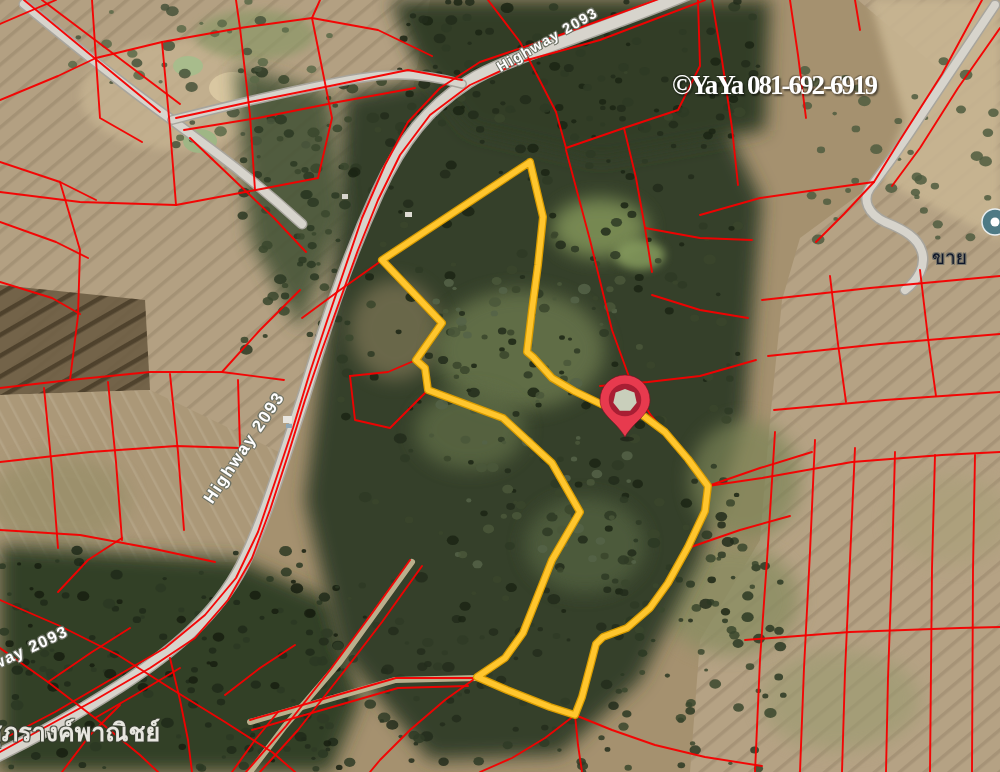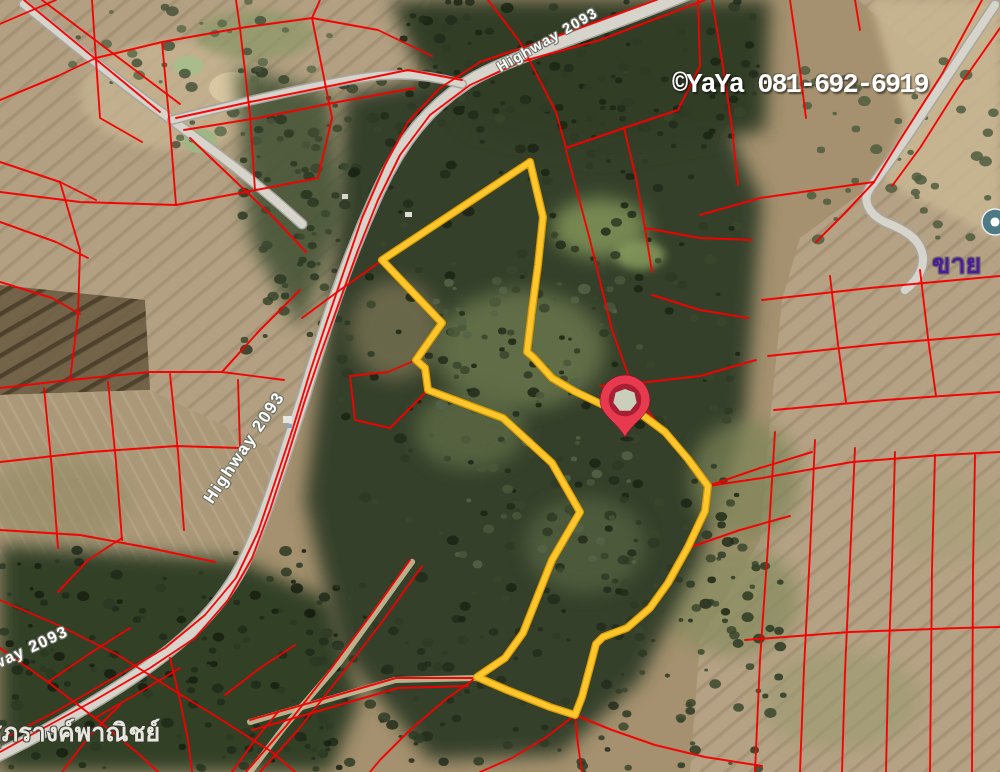--- a/index.html
+++ b/index.html
@@ -22,26 +22,26 @@
     color:rgba(255,255,255,0.92);filter:blur(0.4px);
     text-shadow:0 0 3px rgba(0,0,0,0.4);
   }
   #place-label{
     left:-14px;top:712px;font-size:25px;font-weight:bold;color:#e7e6df;
     text-shadow:-1px -1px 0 rgba(55,60,48,.8),1px -1px 0 rgba(55,60,48,.8),
                 -1px 1px 0 rgba(55,60,48,.8),1px 1px 0 rgba(55,60,48,.8);
     filter:blur(0.3px);
   }
   #sale-label{
-    left:932px;top:242px;font-size:27px;font-weight:bold;color:#4c1d95;
+    left:932px;top:242px;font-size:19px;font-weight:normal;color:#0f172a;
     text-shadow:-1px -1px 0 #77756a,1px -1px 0 #77756a,-1px 1px 0 #77756a,1px 1px 0 #77756a;
   }
   #watermark{
     left:672px;top:70px;
-    font-family:Liberation Mono, monospace;font-weight:bold;font-size:27px;
+    font-family:Liberation Serif, serif;font-weight:bold;font-size:27px;
     letter-spacing:-2px;color:#ffffff;
     text-shadow:1.5px 1.5px 2px rgba(0,0,0,0.55), -1px -1px 1px rgba(0,0,0,0.3);
     text-align:center;
   }
 </style>
 </head>
 <body>
 
 <div class="map-root">
   <svg id="map-svg" width="1000" height="772" viewBox="0 0 1000 772">

